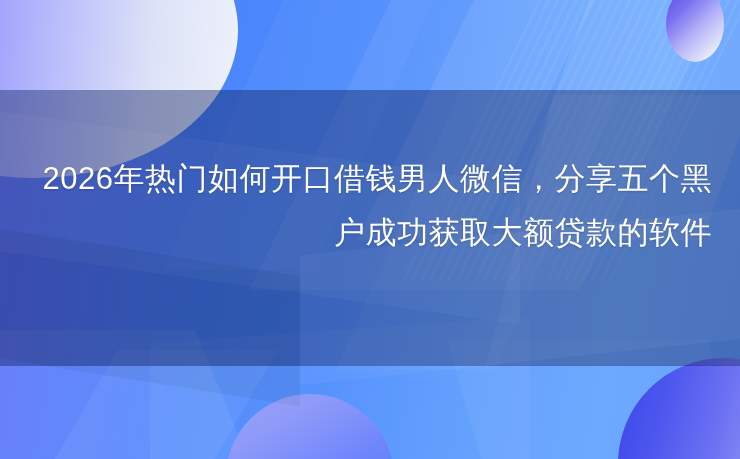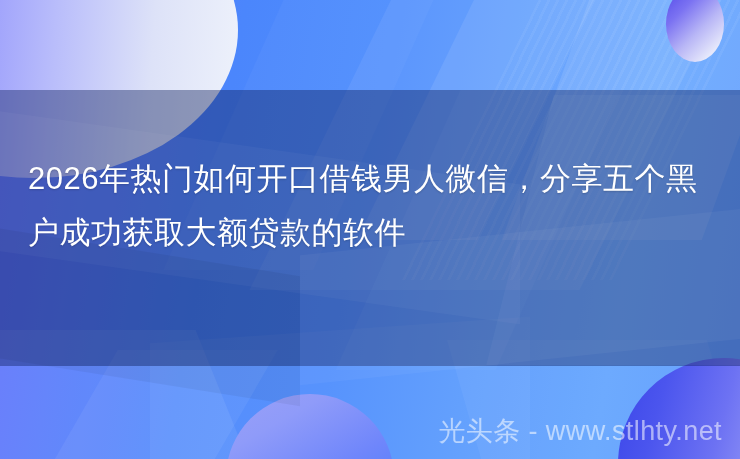--- a/index.html
+++ b/index.html
@@ -170,21 +170,21 @@
   }
 
   
   #title {
     position: absolute;
     left: 0;
     top: 152px;
     width: 740px;
     padding: 0 28px;
     box-sizing: border-box;
-    text-align: left;
+    text-align: right;
     color: #ffffff;
     font-size: 31px;
     line-height: 54px;
     letter-spacing: 0.5px;
     font-weight: 400;
     text-shadow: 0 1px 2px rgba(0,0,0,0.18);
     white-space: pre-wrap;
   }
 
   
@@ -222,15 +222,14 @@
 
   <div class="dark-band"></div>
   <div class="band-facet bf-4"></div>
   <div class="band-facet bf-5"></div>
   <div class="band-facet bf-1"></div>
   <div class="band-facet bf-2"></div>
   <div class="band-facet bf-3"></div>
 
   <div id="title">2026年热门如何开口借钱男人微信，分享五个黑户成功获取大额贷款的软件</div>
 
-  <div id="watermark">光头条 - www.stlhty.net</div>
 
 </div>
 
 </body></html>

